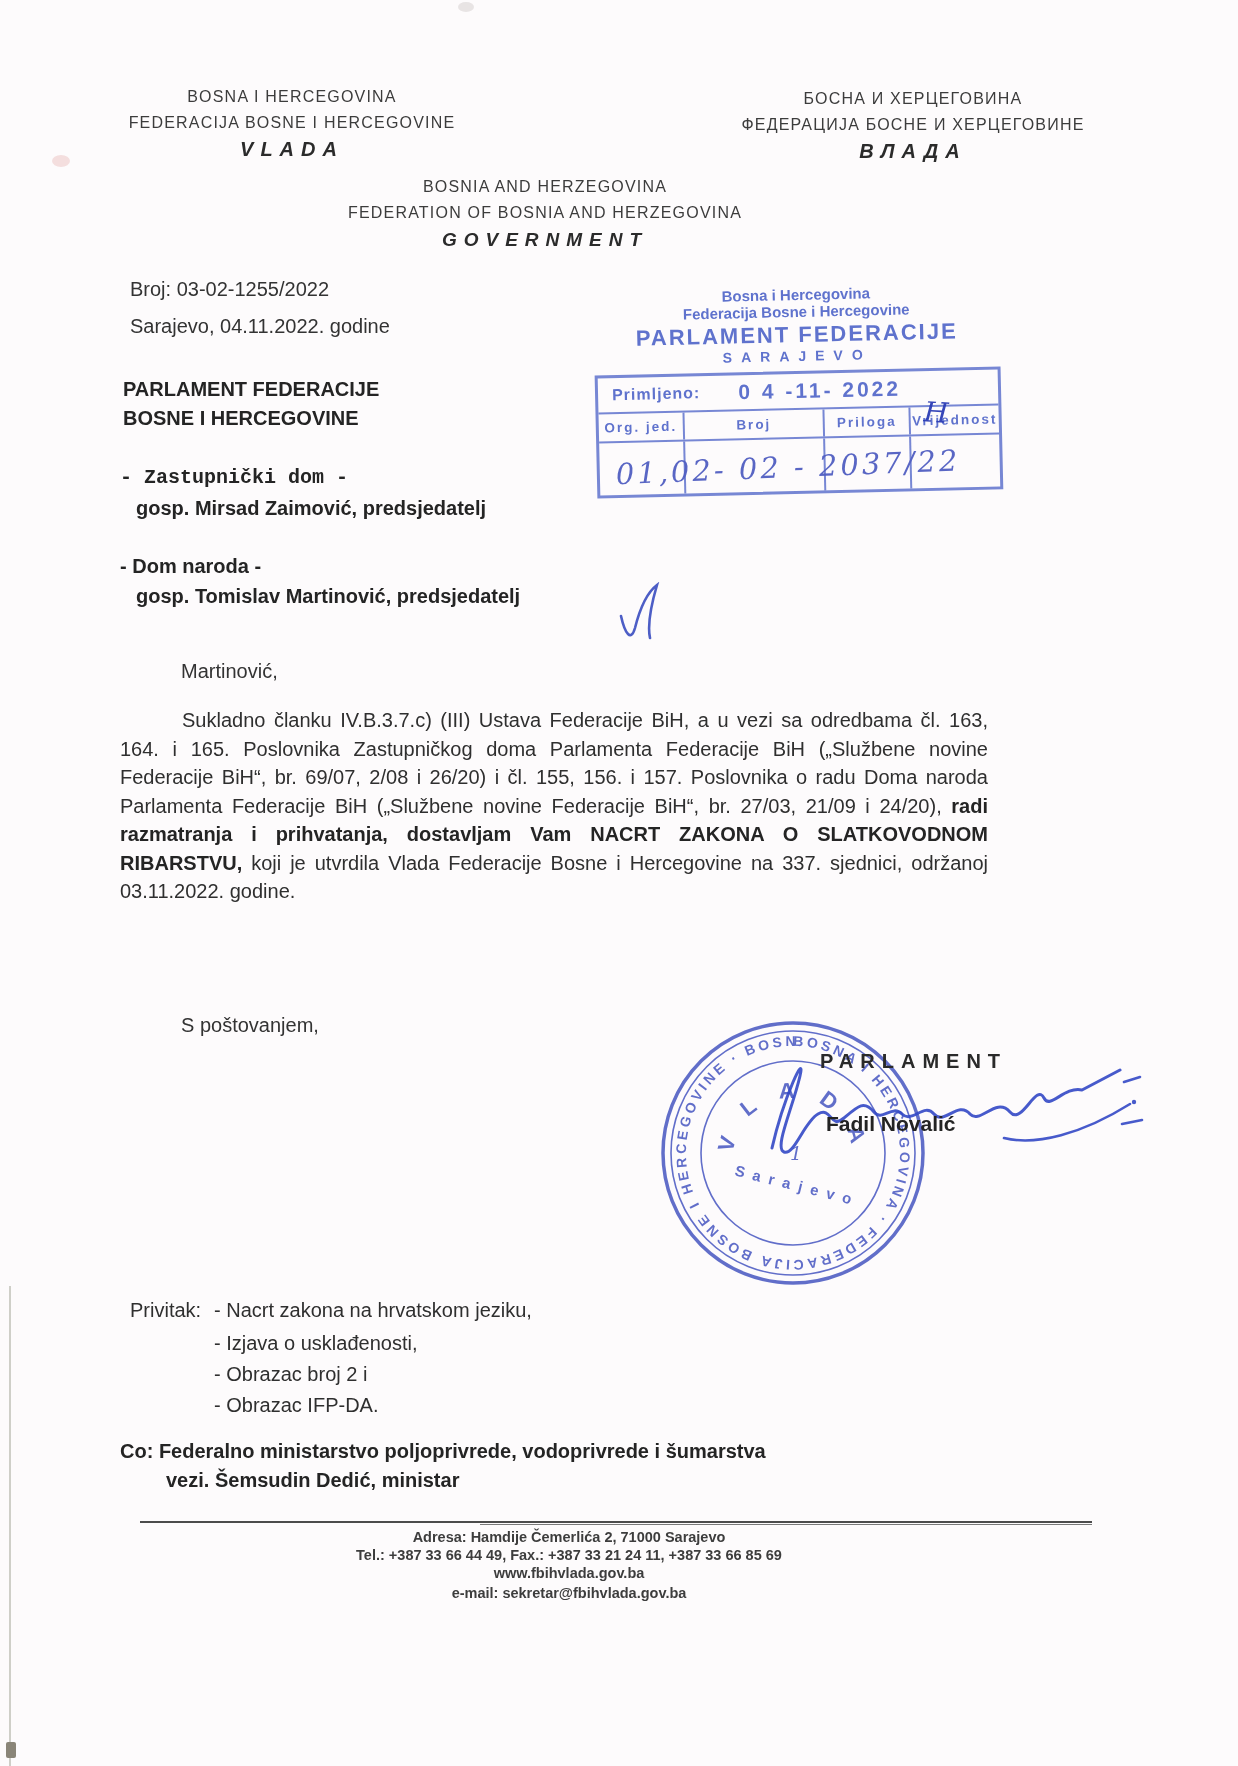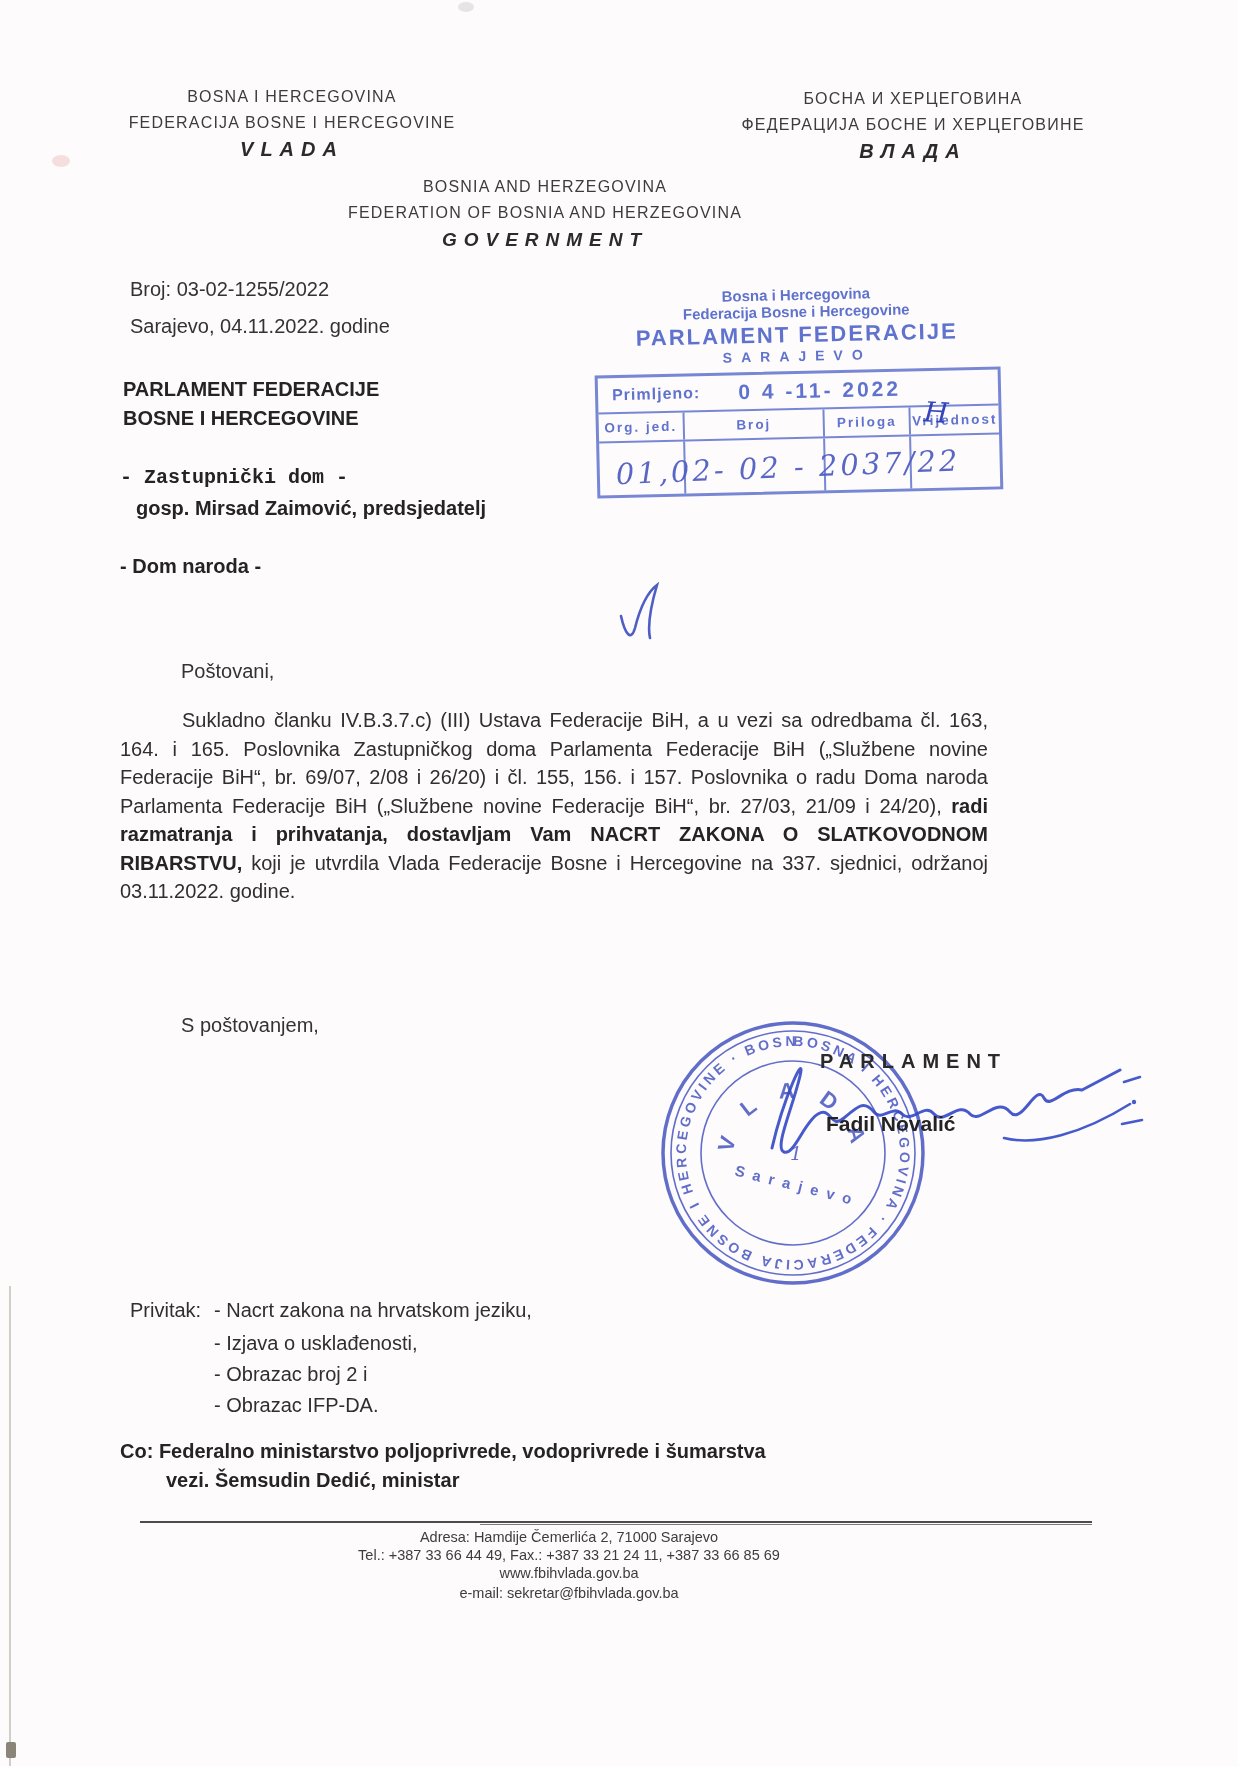--- a/index.html
+++ b/index.html
@@ -44,21 +44,21 @@
   .b{font-weight:700;color:#242424;}
   
   .prem{font-size:20px;font-weight:700;letter-spacing:7px;color:#2a2a2a;}
   .sig-name{font-size:21px;font-weight:700;color:#232323;}
   
   .att{font-size:20px;color:#2f2f2f;line-height:29px;}
   .cc{font-size:20px;font-weight:700;color:#242424;line-height:30px;}
   
   .frule{left:140px;top:1521px;width:952px;height:2px;background:#4c4c4c;}
   .frule2{left:480px;top:1524px;width:612px;height:1px;background:#7a7a7a;}
-  .footer{left:169px;top:1528px;width:800px;text-align:center;font-size:14.5px;font-weight:400;color:#3d3d3d;line-height:18px;}
+  .footer{left:169px;top:1528px;width:800px;text-align:center;font-size:14.5px;font-weight:700;color:#3d3d3d;line-height:18px;}
   
   .art-line{left:9px;top:1286px;width:2px;height:480px;background:#cfcfc8;}
   .art-blob{left:6px;top:1742px;width:10px;height:16px;background:#8a8578;border-radius:2px;}
   .art-smudge{left:52px;top:155px;width:18px;height:12px;background:#f4dede;border-radius:50%;}
   .art-top{left:458px;top:2px;width:16px;height:10px;background:#e8e4e4;border-radius:50%;}
 </style>
 </head>
 <body>
 
 <div class="page">
@@ -115,26 +115,27 @@
         <div class="rs-c c4"></div>
       </div>
       <div class="hand rs-hand">01,02- 02 -  2037/22</div>
     </div>
   </div>
   <div class="abs hand h-mark">H</div>
 
   <div class="abs bold-blk" style="left:120px;top:466px;font-family:Liberation Mono, monospace;">- Zastupnički dom -</div>
   <div class="abs bold-blk" style="left:136px;top:497px;">gosp. Mirsad Zaimović, predsjedatelj</div>
   <div class="abs bold-blk" style="left:120px;top:555px;">- Dom naroda -</div>
+  <div class="abs bold-blk" style="left:136px;top:585px;">gosp. Tomislav Martinović, predsjedatelj</div>
 
   <svg class="abs" style="left:614px;top:582px;" width="50" height="66" viewBox="0 0 50 66">
     <path d="M7,34 C11,52 17,60 21,46 C25,30 31,12 43,3 C38,20 33,42 36,56" fill="none" stroke="#3a4dc0" stroke-width="2.6" stroke-linecap="round" opacity="0.9"></path>
   </svg>
 
-  <div class="abs" style="left:181px;top:660px;font-size:20px;color:#333;">Poštovani,</div>
+  <div class="abs" style="left:181px;top:660px;font-size:20px;color:#333;">Martinović,</div>
 
   <div class="abs para" style="top:706px;">
     <span class="indent"></span><span>Sukladno članku IV.B.3.7.c) (III) Ustava Federacije BiH, a u vezi sa odredbama čl. 163, 164. i 165. Poslovnika Zastupničkog doma Parlamenta Federacije BiH („Službene novine Federacije BiH“, br. 69/07, 2/08 i 26/20) i čl. 155, 156. i 157. Poslovnika o radu Doma naroda Parlamenta Federacije BiH („Službene novine Federacije BiH“, br. 27/03, 21/09 i 24/20), </span><span class="b">radi razmatranja i prihvatanja, dostavljam Vam NACRT ZAKONA O SLATKOVODNOM RIBARSTVU,</span><span> koji je utvrdila Vlada Federacije Bosne i Hercegovine na 337. sjednici, održanoj 03.11.2022. godine.</span>
   </div>
 
 
   <div class="abs" style="left:181px;top:1014px;font-size:20px;color:#333;">S poštovanjem,</div>
 
   <svg class="abs" style="left:648px;top:1008px;opacity:.82;" width="290" height="290" viewBox="0 0 290 290">
     <circle cx="145" cy="145" r="130" fill="none" stroke="#4050bf" stroke-width="3.5"></circle>

